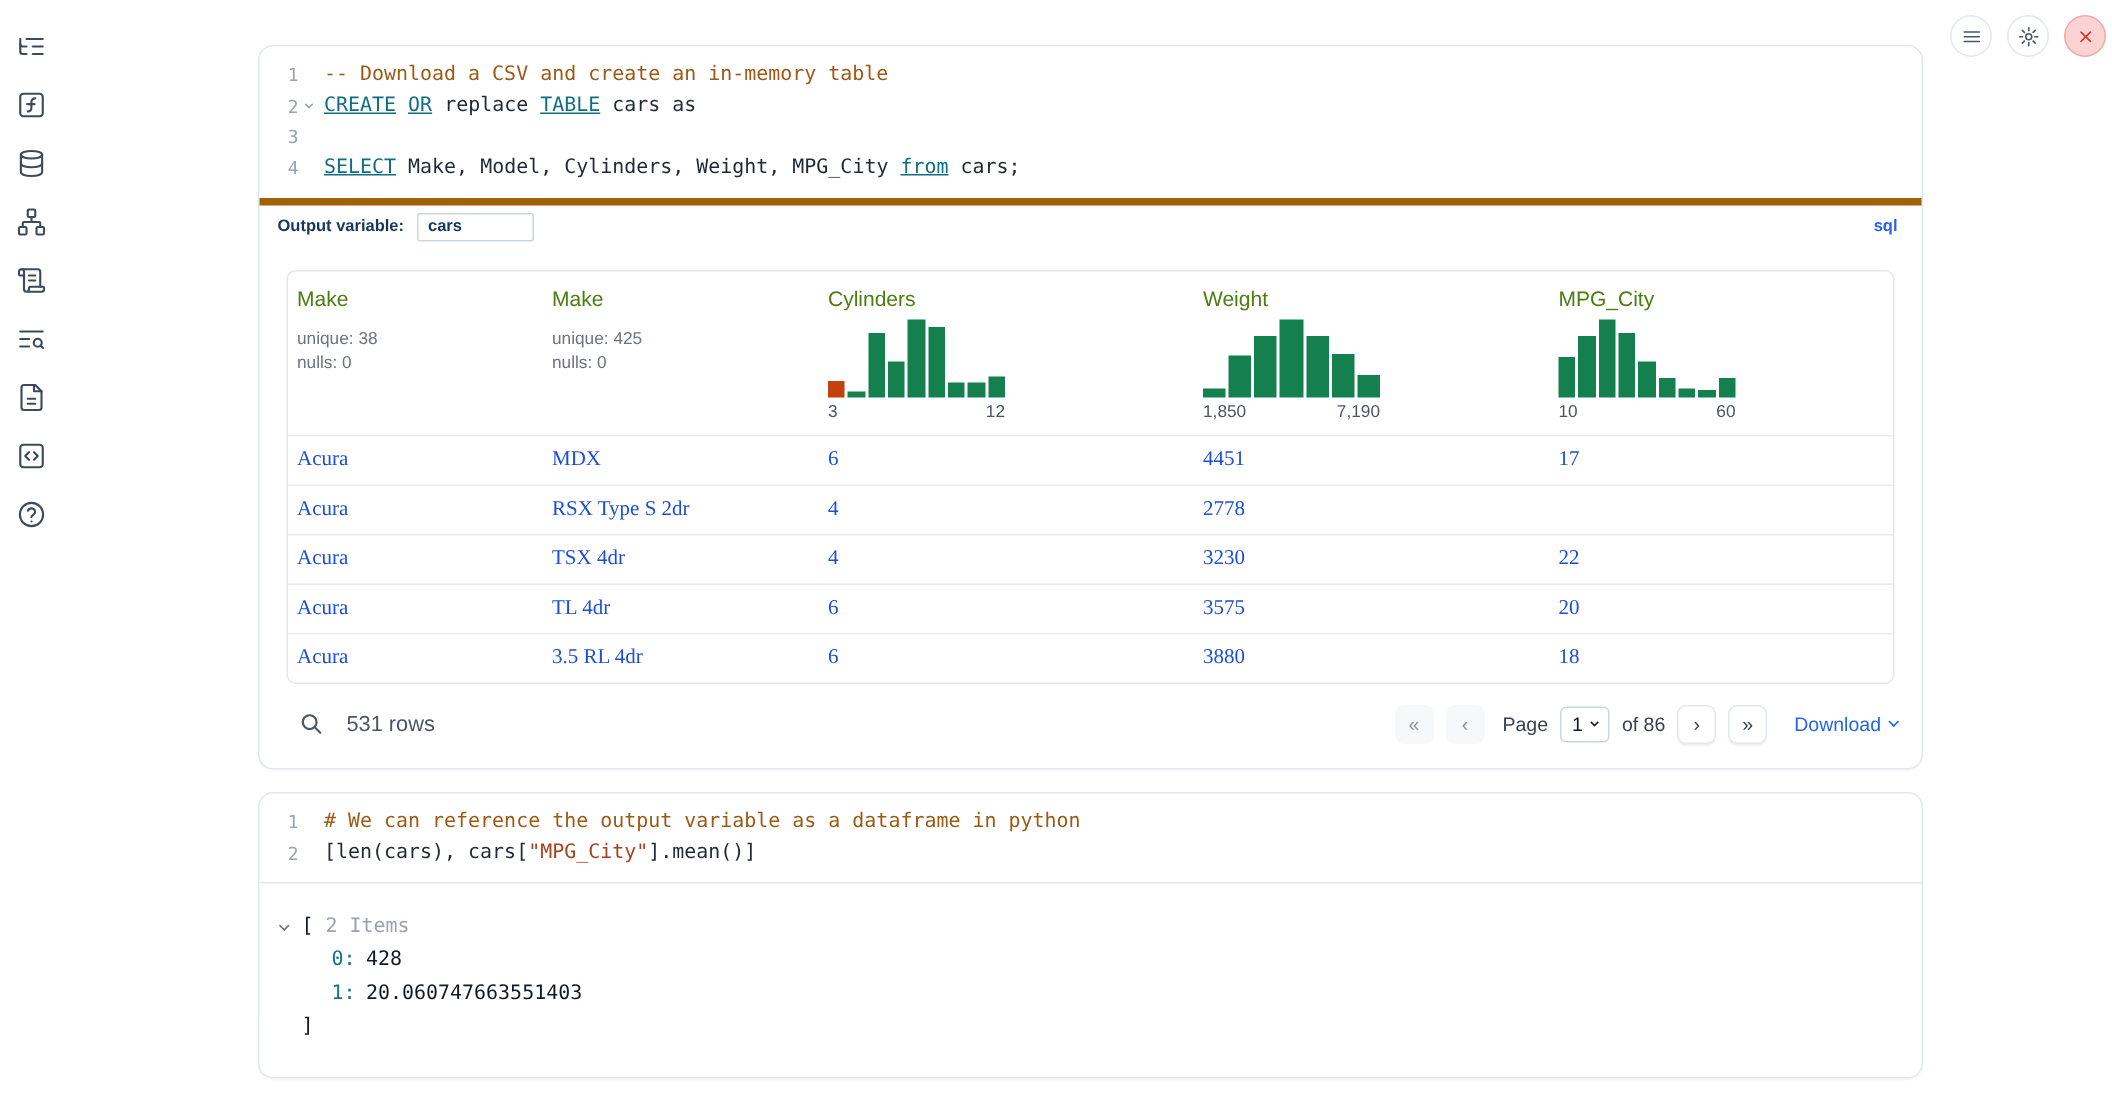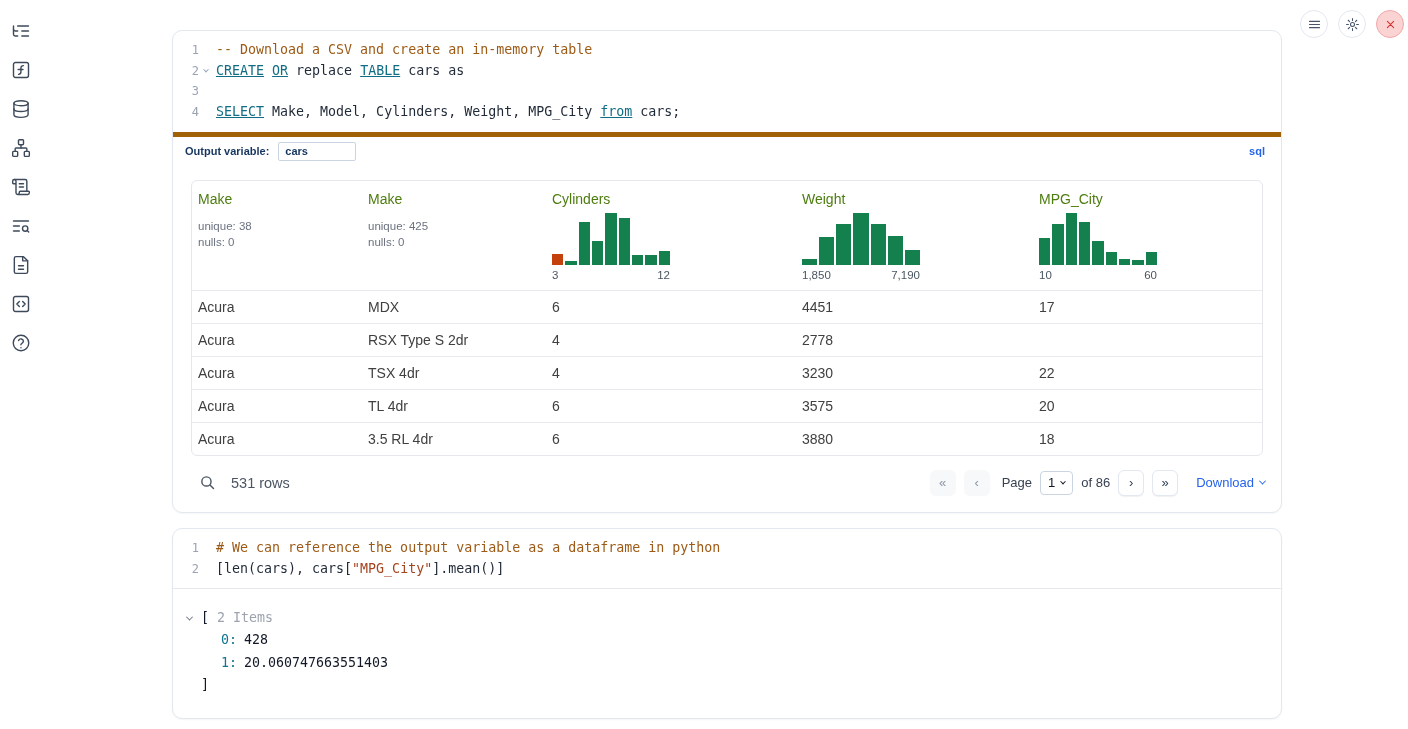--- a/index.html
+++ b/index.html
@@ -43,21 +43,21 @@
   .grid-row { display:grid; grid-template-columns:170px 184px 250px 237px 1fr; }
   .hcell { padding:10px 6px 9px; }
   .hname { font-size:14px; color:#4d7c0f; }
   .hstats { margin-top:11px; font-size:11.5px; color:#6b7280; line-height:16.5px; }
   .hist { margin-top:6px; width:118px; }
   .hist-bars { display:flex; align-items:flex-end; gap:2px; height:52px; }
   .hist-bar { flex:1; background:var(--green); min-height:3px; }
   .hist-bar.orange { background:var(--orange); }
   .hist-labels { display:flex; justify-content:space-between; font-size:11.5px; color:#4b5563; margin-top:4px; }
   .trow { border-top:1px solid #e8eaee; }
-  .tcell { padding:8px 6px; font-size:14px; color:#404040; white-space:nowrap; overflow:hidden; }
+  .tcell { padding:8px 6px; font-size:14px; color:#1d4ed8; white-space:nowrap; overflow:hidden;font-family:Liberation Serif, serif; }
 
   
   .tfoot { display:flex; align-items:center; padding:14px 16px 16px; }
   .search-ic { display:flex; color:#4b5563; margin-left:10px; cursor:pointer; }
   .search-ic svg { width:17px; height:17px; }
   .rowcount { margin-left:15px; font-size:14.5px; color:#4b5563; }
   .pager { margin-left:auto; display:flex; align-items:center; gap:8px; font-size:13px; color:#374151; }
   .pg-btn { width:26px; height:26px; border-radius:6px; border:none; background:#f6f8fa; color:#8a94a3; font-size:13px; display:flex; align-items:center; justify-content:center; cursor:pointer; font-family:inherit; }
   .pg-btn.bordered { background:#fff; border:1px solid #e2e8f0; box-shadow:0 1px 1px rgba(15,23,42,.06); color:#334155; }
   .page-label { margin-left:4px; }

